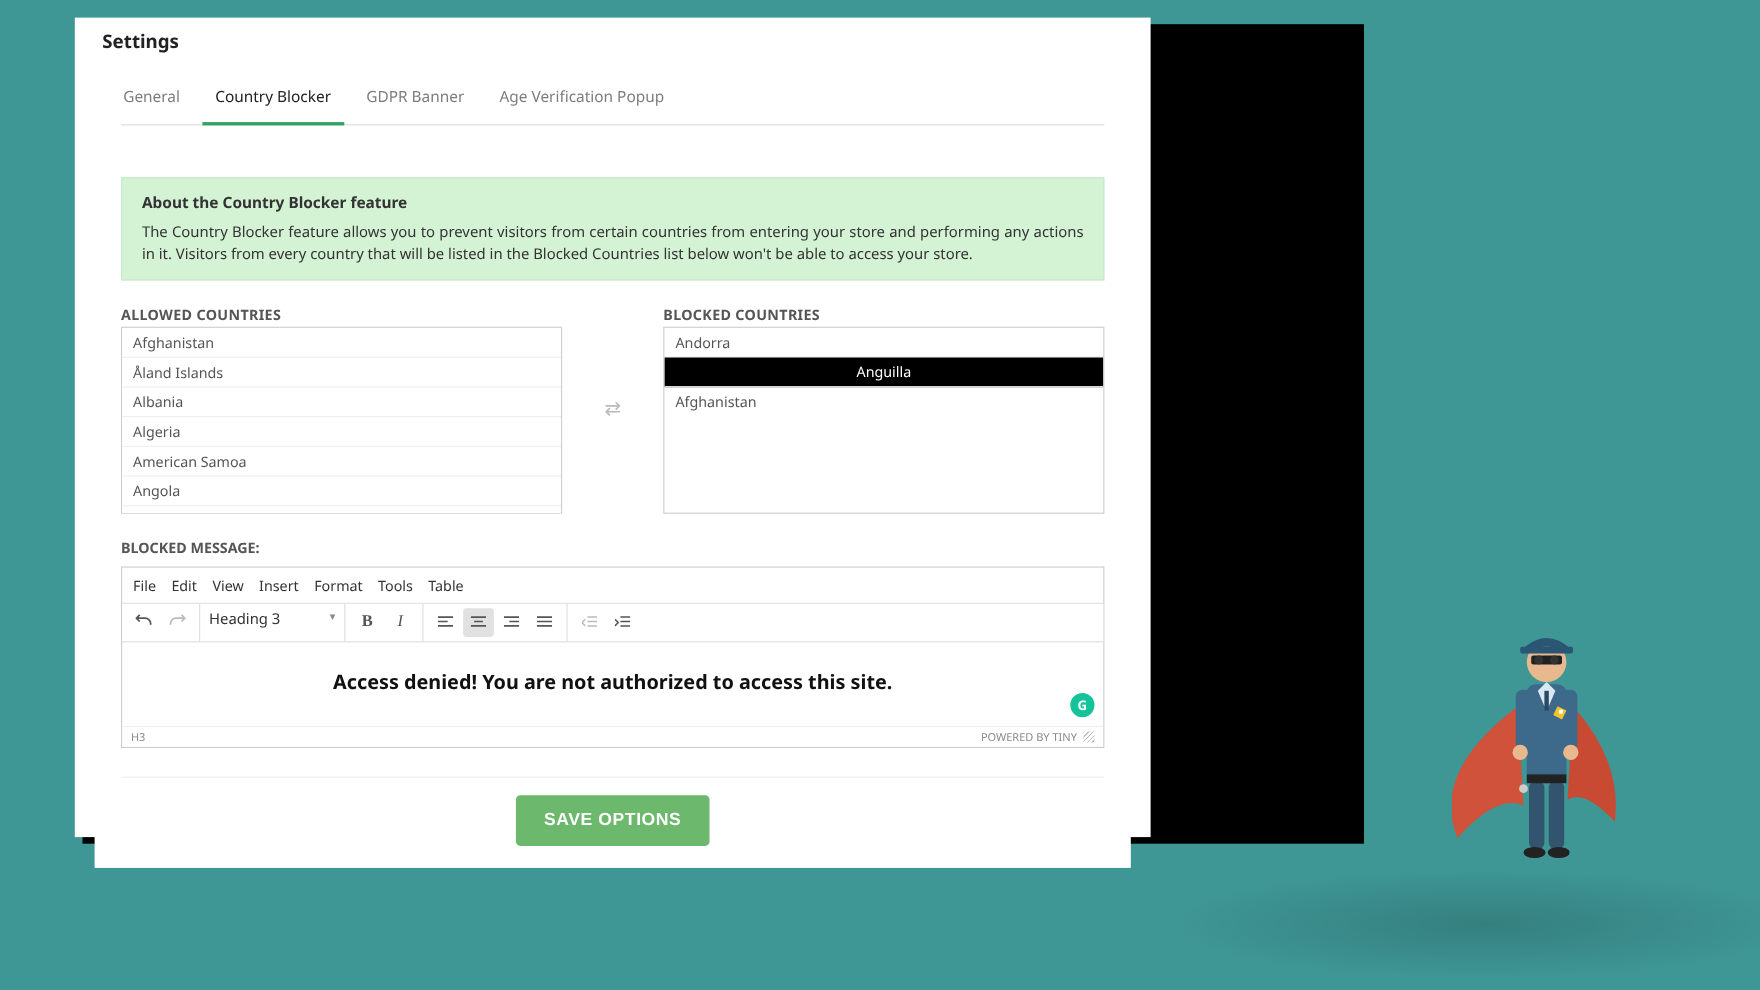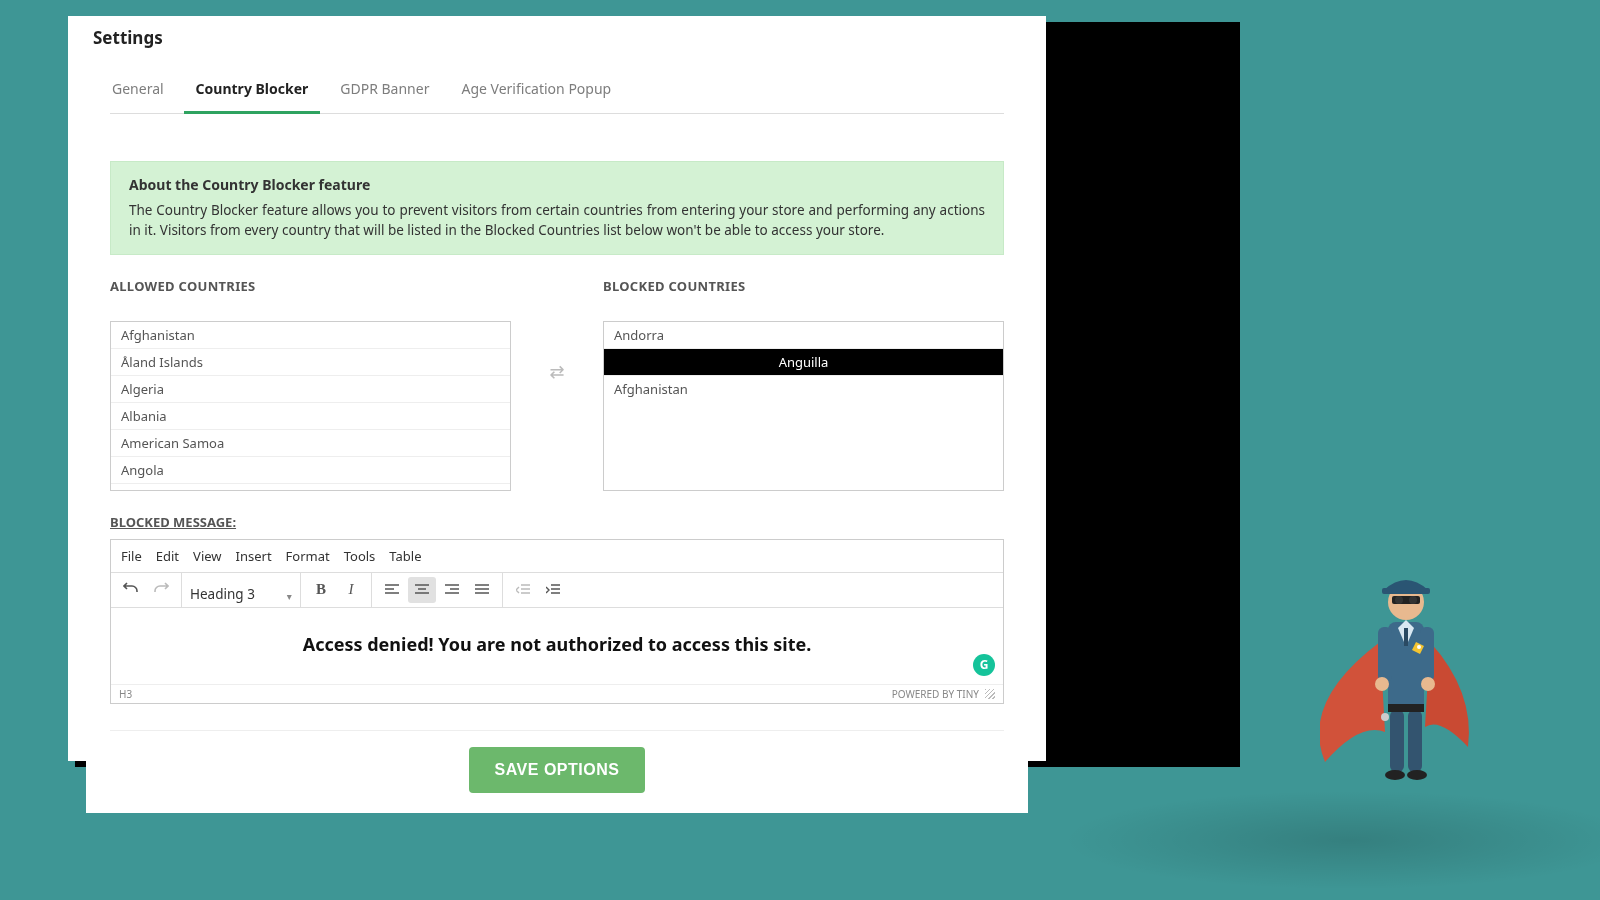--- a/index.html
+++ b/index.html
@@ -46,21 +46,21 @@
 }
 .tab {
   padding: 8px 2px 15px 2px;
   font-size: 14px;
   color: #7d7d7d;
   cursor: pointer;
   position: relative;
 }
 .tab.active {
   color: #222;
-  font-weight: 700;
+  font-weight: 400;
 }
 .tab.active::after {
   content: '';
   position: absolute;
   bottom: -1px;
   left: -10px;
   right: -10px;
   height: 3px;
   background: #2fa360;
 }
@@ -87,21 +87,21 @@
   display: flex;
   gap: 16px;
   align-items: flex-start;
 }
 .col { flex: 1; }
 .col-label {
   font-size: 13px;
   font-weight: 700;
   color: #555;
   letter-spacing: 0.3px;
-  margin-bottom: 26px;
+  margin-bottom: 2px;
 }
 .listbox {
   border: 1px solid #ccc;
   height: 170px;
   overflow-y: auto;
   background: #fff;
   position: relative;
 }
 .list-item {
   padding: 4px 10px;
@@ -124,21 +124,20 @@
   height: 170px;
   padding-top: 18px;
 }
 .swap-icon { color: #bbb; font-size: 18px; cursor: pointer; }
 .blocked-msg-label {
   font-size: 13px;
   font-weight: 700;
   color: #555;
   margin-top: 22px;
   margin-bottom: 8px;
-  text-decoration: underline;
 }
 .editor {
   border: 1px solid #ccc;
 }
 .menubar {
   display: flex;
   gap: 14px;
   padding: 7px 10px;
   font-size: 13px;
   color: #333;
@@ -165,22 +164,22 @@
   cursor: pointer;
   color: #555;
   border-radius: 3px;
   font-size: 14px;
 }
 .tb-btn.active { background: #e1e1e1; }
 .tb-btn.disabled { color: #bbb; cursor: default; }
 .format-select {
   padding: 4px 8px;
   display: flex;
-  align-items: flex-end;
-  gap: 32px;
+  align-items: flex-start;
+  gap: 45px;
   font-size: 13.5px;
   color: #333;
   border-right: 1px solid #ddd;
   cursor: pointer;
 }
 .editor-body {
   padding: 24px 20px 28px 20px;
   text-align: center;
   font-weight: 700;
   font-size: 18px;
@@ -275,22 +274,22 @@
       <div class="info-title">About the Country Blocker feature</div>
       <div class="info-body">The Country Blocker feature allows you to prevent visitors from certain countries from entering your store and performing any actions in it. Visitors from every country that will be listed in the Blocked Countries list below won't be able to access your store.</div>
     </div>
 
     <div class="cols">
       <div class="col">
         <div class="col-label">ALLOWED COUNTRIES</div>
         <div class="listbox" id="allowed-list">
             <div class="list-item">Afghanistan</div>
             <div class="list-item">Åland Islands</div>
+            <div class="list-item">Albania</div>
             <div class="list-item">Algeria</div>
-            <div class="list-item">Albania</div>
             <div class="list-item">American Samoa</div>
             <div class="list-item">Angola</div>
             <div class="list-item">Antigua and Barbuda</div>
           </div>
       </div>
       <div class="swap-col">
         <span class="swap-icon">⇄</span>
       </div>
       <div class="col">
         <div class="col-label">BLOCKED COUNTRIES</div>

